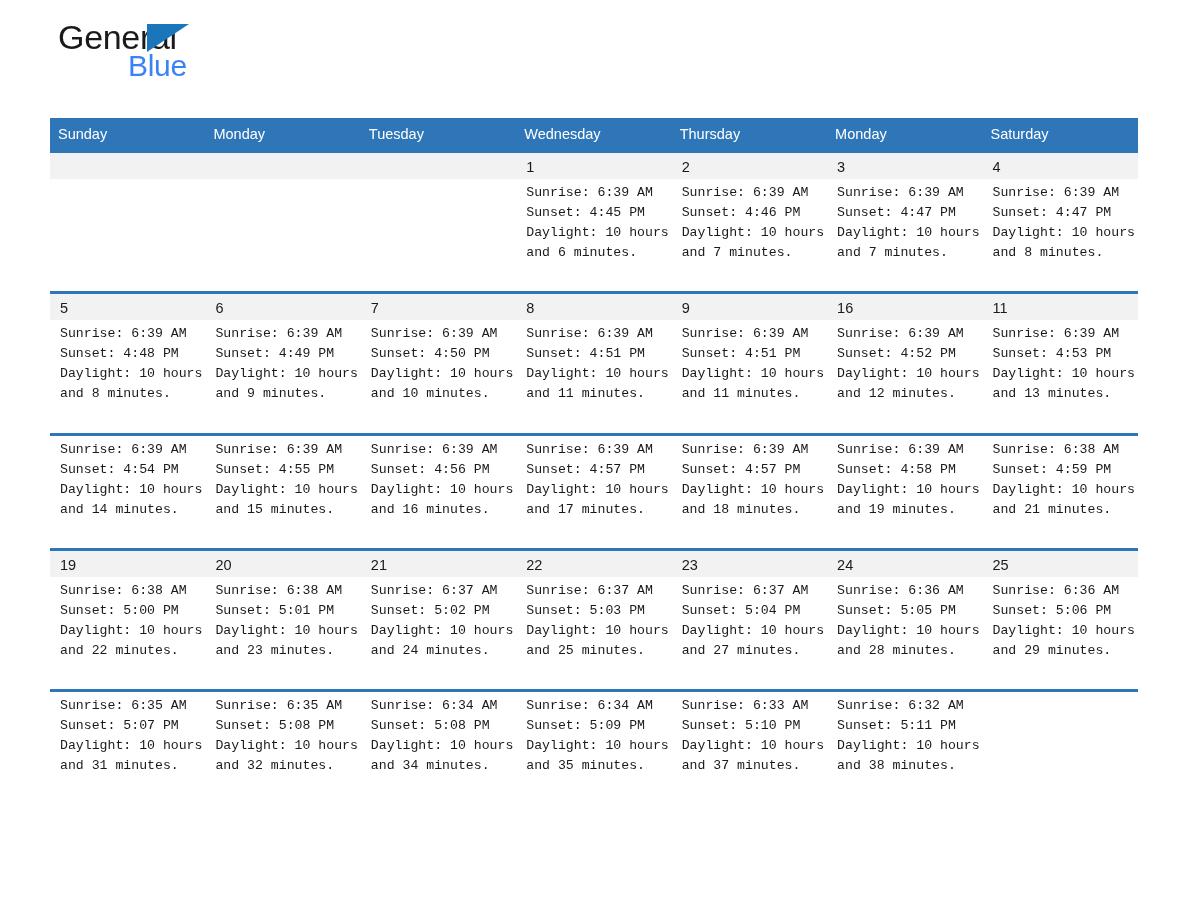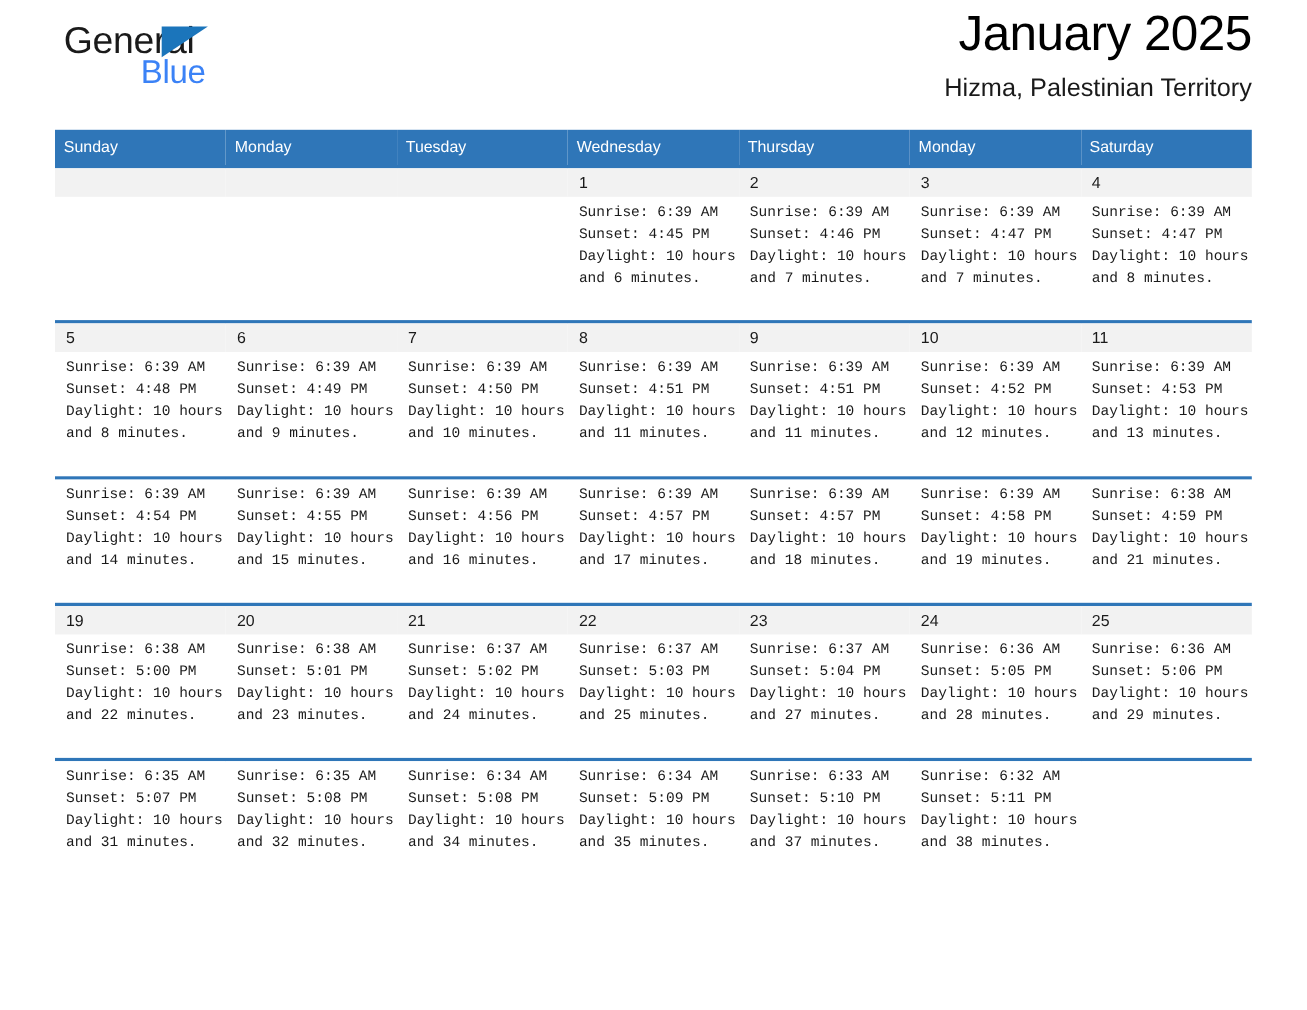--- a/index.html
+++ b/index.html
@@ -129,24 +129,20 @@
 <div class="page">
 
   <div class="header">
 
     <div class="brand">
       <span class="brand-general">General</span>
       <span class="brand-triangle"></span>
       <span class="brand-blue">Blue</span>
     </div>
 
-    <div class="title-block">
-      <div class="month-title">January 2025</div>
-      <div class="location-title">Hizma, Palestinian Territory</div>
-    </div>
 
   </div>
 
   <table class="calendar">
     <thead>
       <tr id="weekday-row">
           <th>Sunday</th>
           <th>Monday</th>
           <th>Tuesday</th>
           <th>Wednesday</th>
@@ -199,21 +195,21 @@
         </tr>
         <tr class="week-sep">
           <td colspan="7"></td>
         </tr>
         <tr class="daynum-row">
           <td>5</td>
           <td>6</td>
           <td>7</td>
           <td>8</td>
           <td>9</td>
-          <td>10</td>
+          <td>16</td>
           <td>11</td>
         </tr>
         <tr class="info-row">
           <td>
             <span class="cell-line">Sunrise: 6:39 AM</span>
             <span class="cell-line">Sunset: 4:48 PM</span>
             <span class="cell-line">Daylight: 10 hours</span>
             <span class="cell-line">and 8 minutes.</span>
           </td>
           <td>

